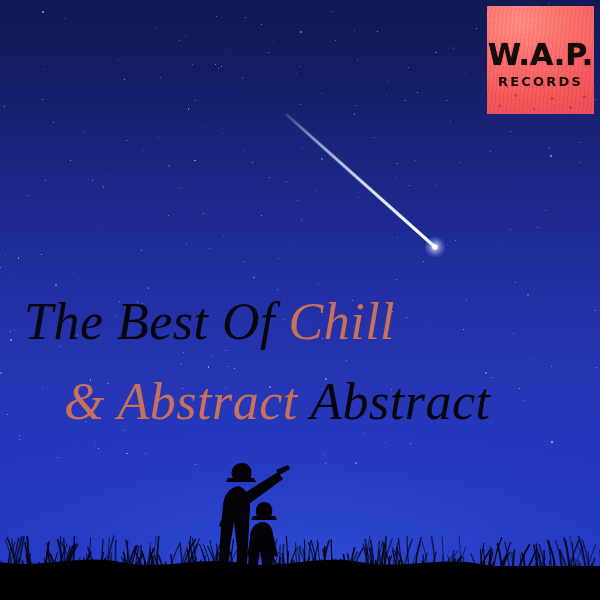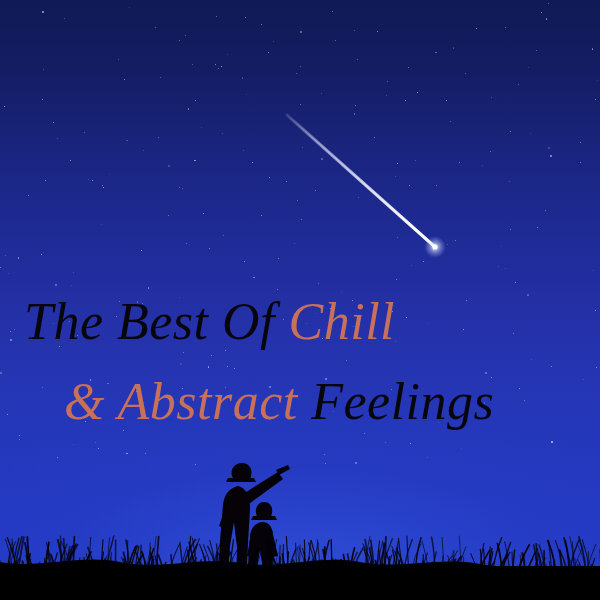--- a/index.html
+++ b/index.html
@@ -934,18 +934,24 @@
         <path d="M248.2 150 Q251.4 126.7 238.0 107.7" stroke-width="0.77" opacity="0.79"></path>
       </g>
   </svg>
   <div class="ground-solid"></div>
 
   <div class="title">
     <div class="line1">
       <span class="t-dark">The Best Of </span><span class="t-accent">Chill</span>
     </div>
     <div class="line2">
-      <span class="t-accent">&amp; Abstract </span><span class="t-dark">Feelings</span>
+      <span class="t-accent">&amp; Abstract </span><span class="t-dark">Abstract</span>
     </div>
   </div>
 
+  <div class="logo">
+    <div class="grain"></div>
+    <div class="speckle"></div>
+    <div class="logo-wap">W.A.P.</div>
+    <div class="logo-records">RECORDS</div>
+  </div>
 
 </div>
 
 </body></html>

